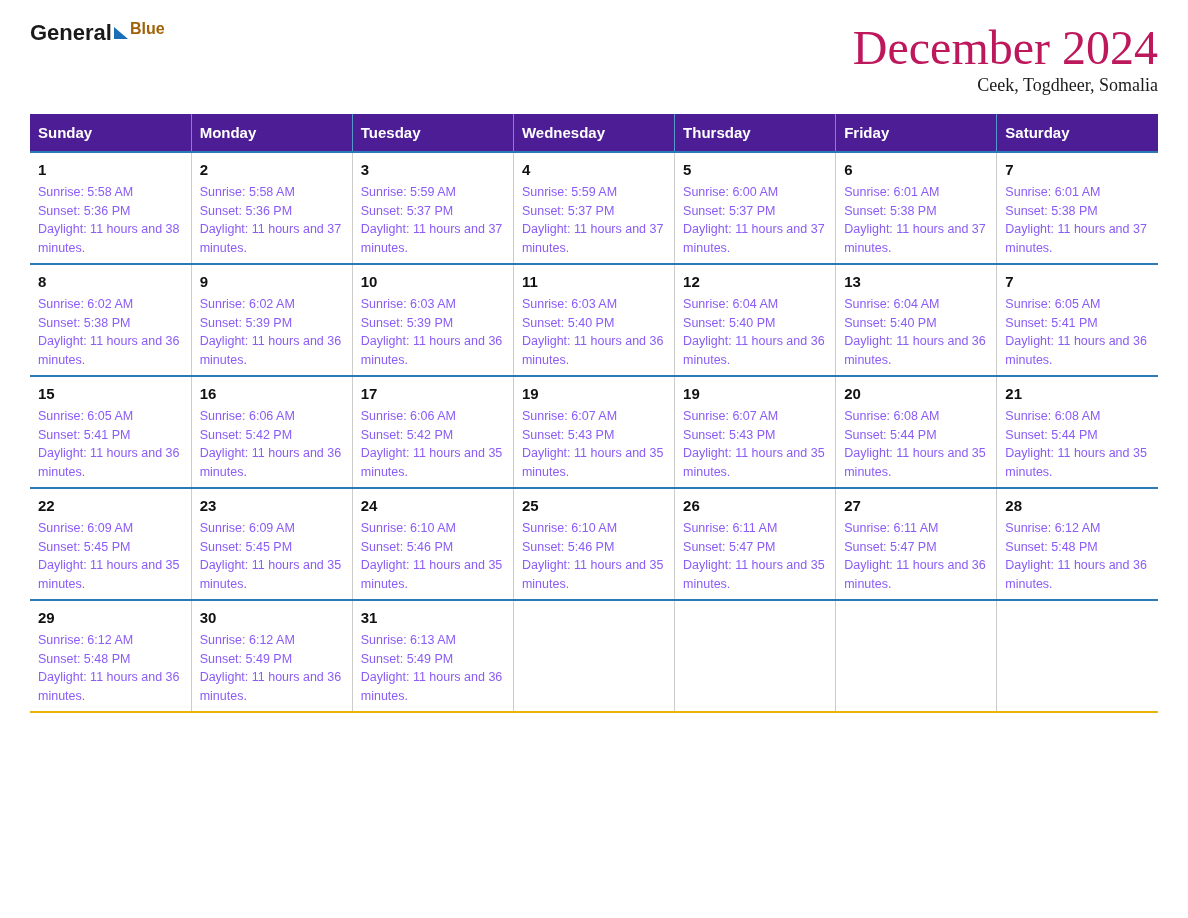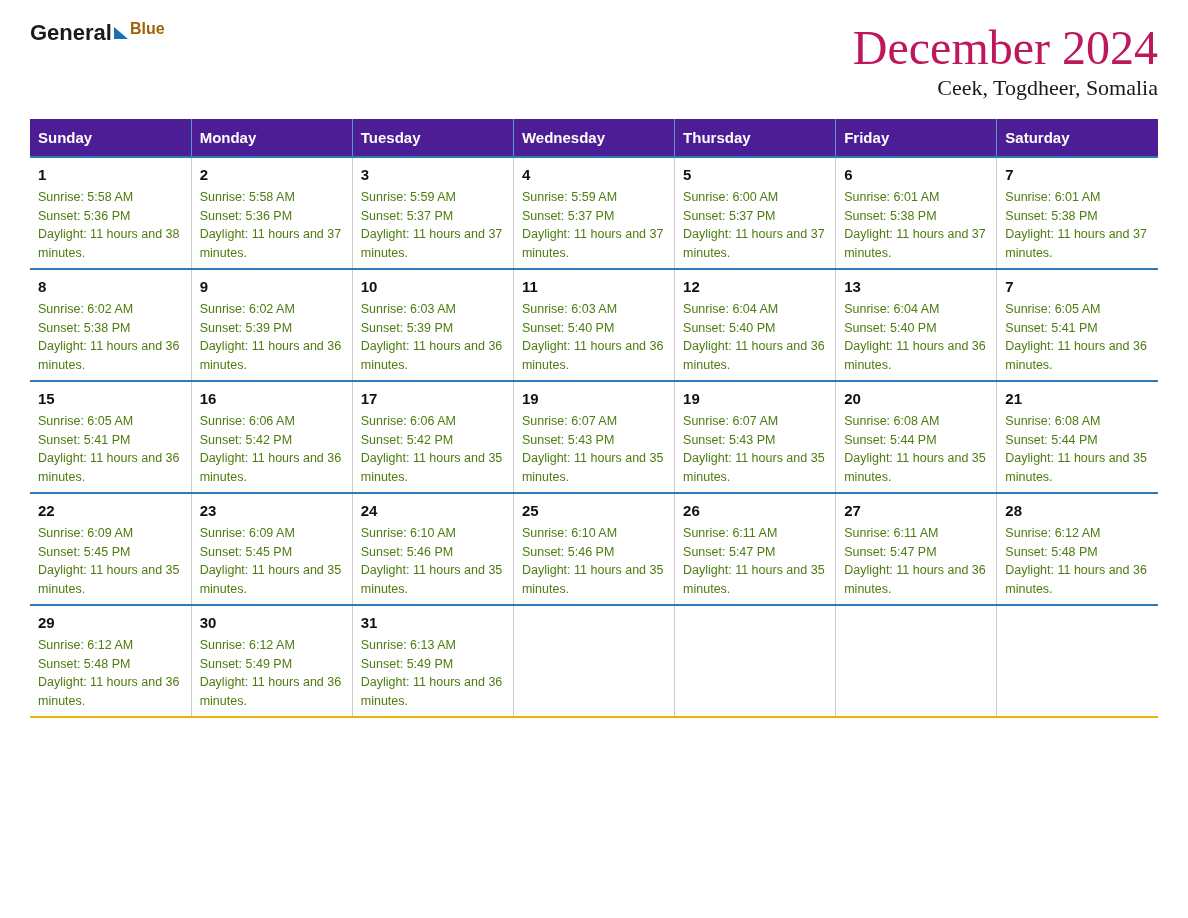--- a/index.html
+++ b/index.html
@@ -49,21 +49,21 @@
       text-align: right;
     }
     .month-title {
       font-size: 48px;
       font-weight: normal;
       color: #be185d;
       font-family: Georgia, serif;
       margin-left: 23px;
     }
     .location-title {
-      font-size: 22px;
+      font-size: 18px;
       color: #1a1a1a;
       font-family: Georgia, serif;
     }
     table {
       width: 100%;
       border-collapse: collapse;
       font-size: 13px;
     }
     thead th {
       background-color: #4c1d95;
@@ -89,21 +89,21 @@
     tbody tr:last-child td { border-bottom: 2px solid #eab308; }
     .day-num {
       font-size: 15px;
       font-weight: bold;
       display: block;
       margin-bottom: 3px;
       color: #111;
     }
     .day-info {
       font-size: 12.5px;
-      color: #4d7c0f;
+      color: #8b5cf6;
     }
     .empty { background: #fff; }
   </style>
 </head>
 <body>
 
 <div class="header">
   <div class="logo">
     <div class="logo-top">
       <span class="logo-general">General</span>

